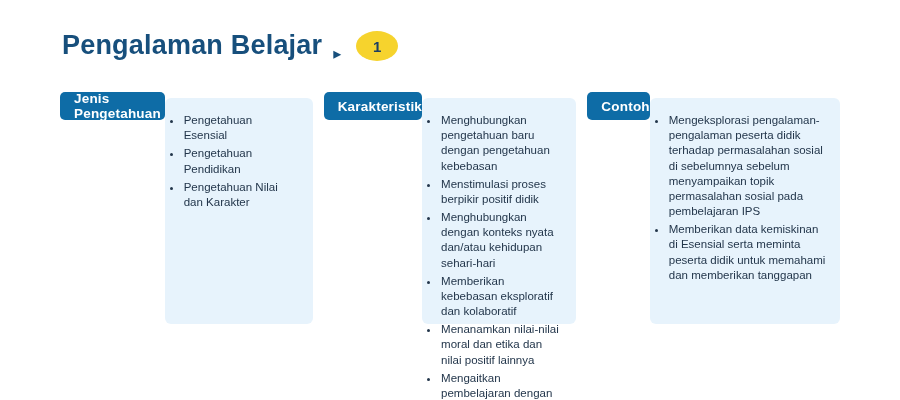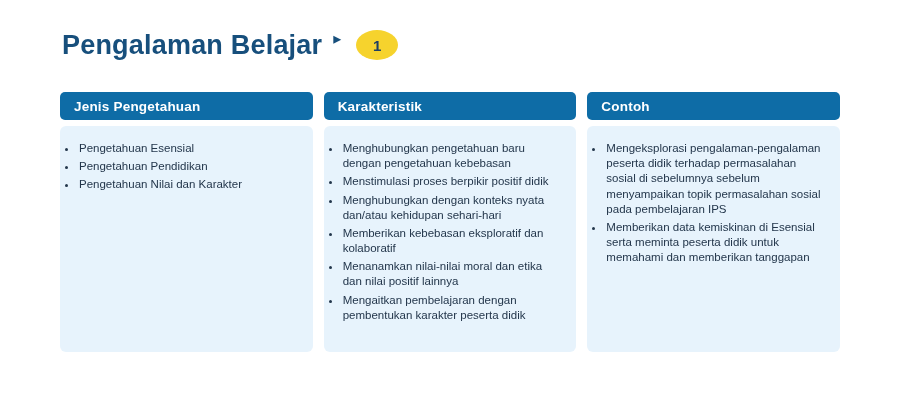--- a/index.html
+++ b/index.html
@@ -7,21 +7,21 @@
     width: 900px; height: 400px;
     background: #ffffff;
     font-family: "Liberation Sans", "DejaVu Sans", sans-serif;
     overflow: hidden;
   }
   .slide { position: relative; width: 900px; height: 400px; background:#fff; }
 
   
   .title-row {
     position: absolute; left: 62px; top: 30px;
-    display: flex; align-items: flex-start; gap: 10px;
+    display: flex; align-items: flex-end; gap: 10px;
     white-space: nowrap;
   }
   .title-main {
     color: #174F7C; font-size: 27px; font-weight: bold; letter-spacing: .2px;
   }
   .title-arrow {
     color: #174F7C; font-size: 16px; line-height: 1; padding: 0 1px;
     transform: translateY(1px);
   }
   .title-highlight {
@@ -32,21 +32,21 @@
     background: #F6D32D; color: #1D3F63;
     display: flex; align-items: center; justify-content: center;
     font-size: 15px; font-weight: bold; margin-left: 4px;
   }
 
   
   .columns {
     position: absolute; left: 60px; top: 92px;
     width: 780px; display: flex; gap: 11px;
   }
-  .column { flex: 1 1 0; display: flex; flex-direction: column; }
+  .column { flex: 1 1 0; display: flex; flex-direction: row; }
   .col-header {
     background: #0E6CA6; color: #ffffff;
     border-radius: 5px;
     height: 28px; display: flex; align-items: center;
     padding-left: 14px;
     font-size: 13.5px; font-weight: bold; letter-spacing: .2px;
   }
   .col-panel {
     margin-top: 6px;
     background: #E7F3FC;

